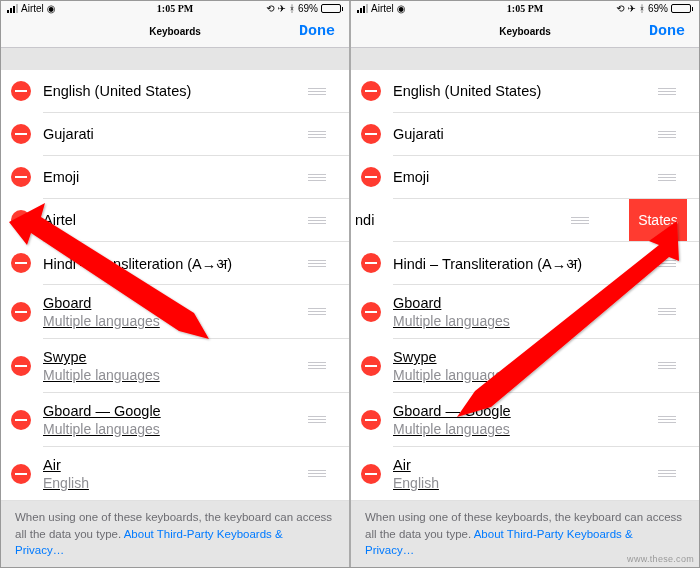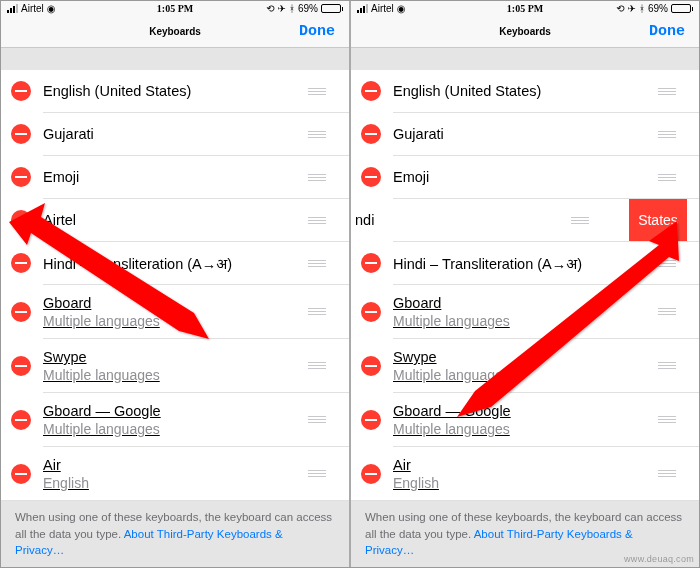--- a/index.html
+++ b/index.html
@@ -441,13 +441,13 @@
       <defs>
           <filter id="ds2">
             <feDropShadow dx="1" dy="1" stdDeviation="1" flood-opacity="0.3"></feDropShadow>
           </filter>
         </defs>
       <polygon points="226,0 198,20 208,24 24,170 6,196 40,186 218,36 228,40" fill="#ff0000" filter="url(#ds2)"></polygon>
     </svg>
   </div>
 </div>
 
-<div class="watermark">www.deuaq.com</div>
+<div class="watermark">www.these.com</div>
 
 </body></html>

